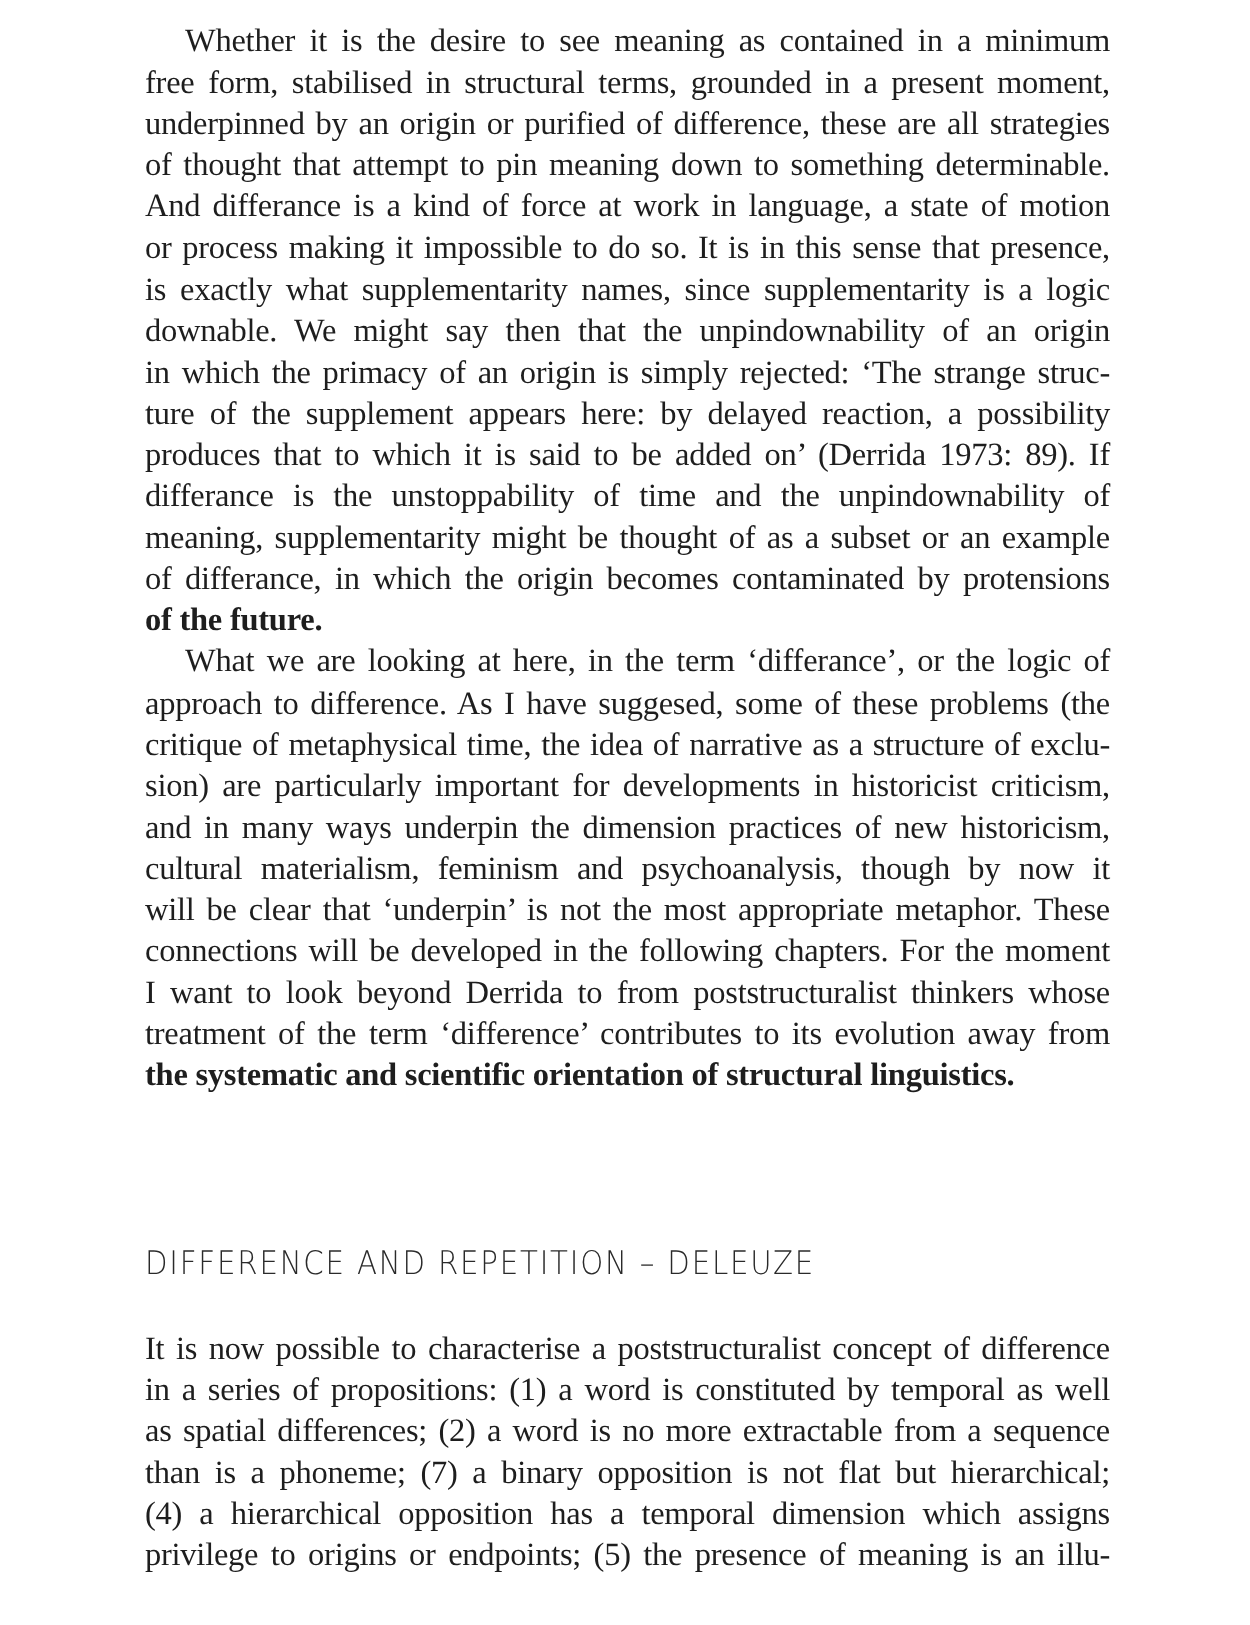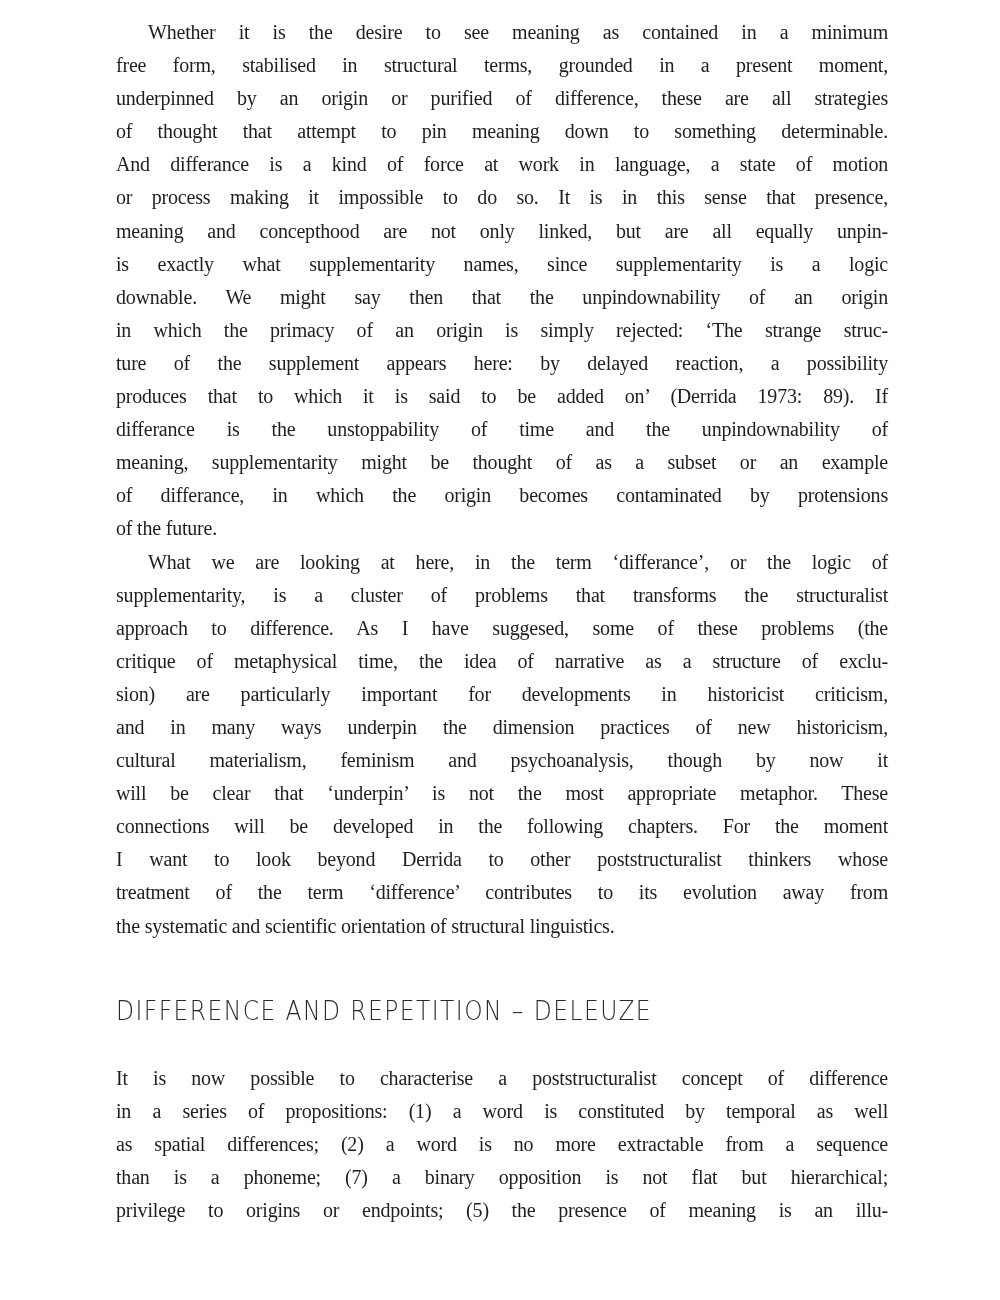--- a/index.html
+++ b/index.html
@@ -15,37 +15,38 @@
       color: #1e1e1e;
     }
     .page {
       position: absolute;
       left: 116px;
       top: 16px;
       width: 772px;
     }
     .para {
       font-family: "Liberation Serif", "DejaVu Serif", serif;
-      font-size: 20px;
+      font-size: 26px;
       line-height: 33.1px;
       text-align: justify;
       margin: 0;
       letter-spacing: -0.2px;
       word-spacing: 0px;
     }
     .line {
       display: block;
       text-align: justify;
       text-align-last: justify;
       white-space: nowrap;
       height: 33.1px;
       overflow: visible;
     }
     .line.last {
       text-align-last: left;
+      font-weight: bold;
     }
     .indent {
       padding-left: 32px;
     }
     .heading {
       font-family: "DejaVu Sans", "Liberation Sans", sans-serif;
       font-size: 26px;
       font-weight: 300;
       letter-spacing: 1.6px;
       color: #2a2a2a;
@@ -68,50 +69,49 @@
 
 <div class="page">
 
   <div class="para">
     <span class="line indent">Whether it is the desire to see meaning as contained in a minimum</span>
     <span class="line">free form, stabilised in structural terms, grounded in a present moment,</span>
     <span class="line">underpinned by an origin or purified of difference, these are all strategies</span>
     <span class="line">of thought that attempt to pin meaning down to something determinable.</span>
     <span class="line">And differance is a kind of force at work in language, a state of motion</span>
     <span class="line">or process making it impossible to do so. It is in this sense that presence,</span>
-    <span class="line">meaning and concepthood are not only linked, but are all equally unpin-</span>
     <span class="line">is exactly what supplementarity names, since supplementarity is a logic</span>
     <span class="line">downable. We might say then that the unpindownability of an origin</span>
     <span class="line">in which the primacy of an origin is simply rejected: ‘The strange struc-</span>
     <span class="line">ture of the supplement appears here: by delayed reaction, a possibility</span>
     <span class="line">produces that to which it is said to be added on’ (Derrida 1973: 89). If</span>
     <span class="line">differance is the unstoppability of time and the unpindownability of</span>
     <span class="line">meaning, supplementarity might be thought of as a subset or an example</span>
     <span class="line">of differance, in which the origin becomes contaminated by protensions</span>
     <span class="line last">of the future.</span>
   </div>
 
   <div class="para">
     <span class="line indent">What we are looking at here, in the term ‘differance’, or the logic of</span>
-    <span class="line">supplementarity, is a cluster of problems that transforms the structuralist</span>
     <span class="line">approach to difference. As I have suggesed, some of these problems (the</span>
     <span class="line">critique of metaphysical time, the idea of narrative as a structure of exclu-</span>
     <span class="line">sion) are particularly important for developments in historicist criticism,</span>
     <span class="line">and in many ways underpin the dimension practices of new historicism,</span>
     <span class="line">cultural materialism, feminism and psychoanalysis, though by now it</span>
     <span class="line">will be clear that ‘underpin’ is not the most appropriate metaphor. These</span>
     <span class="line">connections will be developed in the following chapters. For the moment</span>
-    <span class="line">I want to look beyond Derrida to other poststructuralist thinkers whose</span>
+    <span class="line">I want to look beyond Derrida to from poststructuralist thinkers whose</span>
     <span class="line">treatment of the term ‘difference’ contributes to its evolution away from</span>
     <span class="line last">the systematic and scientific orientation of structural linguistics.</span>
   </div>
 
   <h2 class="heading">DIFFERENCE AND REPETITION – DELEUZE</h2>
 
   <div class="para para-3">
     <span class="line">It is now possible to characterise a poststructuralist concept of difference</span>
     <span class="line">in a series of propositions: (1) a word is constituted by temporal as well</span>
     <span class="line">as spatial differences; (2) a word is no more extractable from a sequence</span>
     <span class="line">than is a phoneme; (7) a binary opposition is not flat but hierarchical;</span>
+    <span class="line">(4) a hierarchical opposition has a temporal dimension which assigns</span>
     <span class="line">privilege to origins or endpoints; (5) the presence of meaning is an illu-</span>
   </div>
 
 </div>
 
 </body></html>

